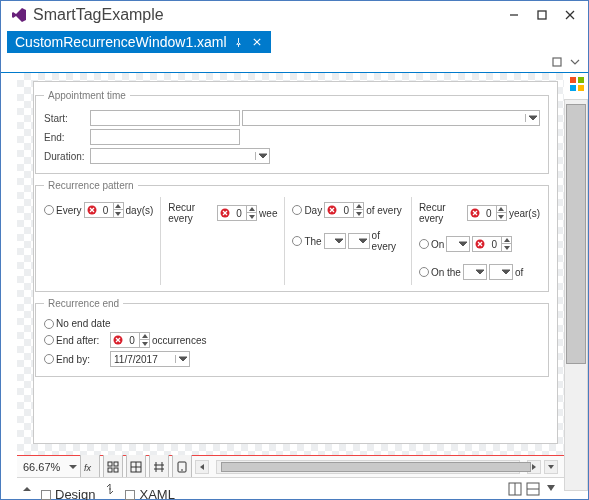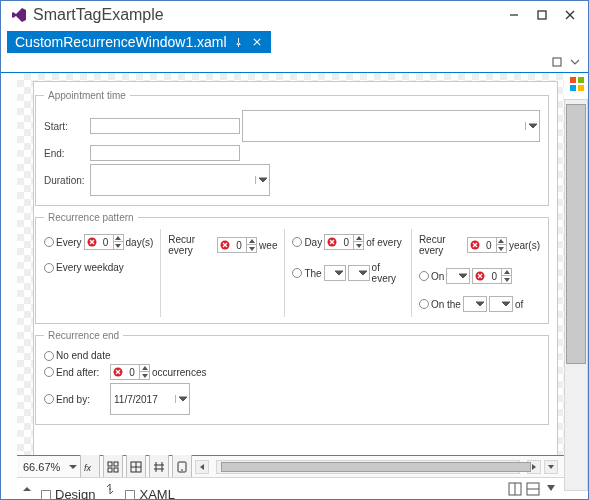--- a/index.html
+++ b/index.html
@@ -36,21 +36,21 @@
      background-size:14px 14px;
      background-position:0 0,0 7px,7px -7px,-7px 0;
      background-color:#fff;
   }
   .form { position:absolute; left:16px; right:6px; top:8px; background:#fff; border:1px solid #c9c9c9; padding:8px 8px 12px 1px;}
   fieldset { border:1px solid #c9c9c9; margin:0 0 6px 0; padding:6px 8px; font-size:10px; color:#7a7a7a;}
   legend { padding:0 4px; font-size:10px; color:#7a7a7a;}
   .row { display:flex; align-items:center; gap:2px; margin:3px 0; font-size:10px; color:#333;}
   .lbl { width:44px; color:#444;}
   input[type=text], .txt { border:1px solid #b5b5b5; height:16px; background:#fff; font-size:10px; padding:0 3px;}
-  .combo { position:relative; display:flex; align-items:center; border:1px solid #b5b5b5; height:32px; background:#fff;}
+  .combo { position:relative; display:flex; align-items:center; border:1px solid #b5b5b5; height:16px; background:#fff;}
   .combo .caret { width:14px; display:flex; align-items:center; justify-content:center; border-left:1px solid #b5b5b5;}
   .caret svg{width:8px;height:8px; stroke:#555; fill:#555;}
   .numbox { display:flex; align-items:center; border:1px solid #b5b5b5; height:16px; background:#fff;}
   .numbox .err { width:14px; display:flex;align-items:center;justify-content:center;}
   .numbox .err svg{width:10px;height:10px;}
   .numbox .val { width:14px; text-align:center; font-size:10px;}
   .numbox .spin { width:10px; display:flex; flex-direction:column;}
   .numbox .spin div{height:7px; border-left:1px solid #b5b5b5; display:flex;align-items:center;justify-content:center;}
   .numbox .spin div:first-child{border-bottom:1px solid #b5b5b5;}
   .numbox .spin svg{width:6px;height:4px;fill:#555;}
@@ -200,24 +200,20 @@
                         </div>
                         <div>
                           <svg viewBox="0 0 6 4">
                             <polygon points="0,0 6,0 3,4"></polygon>
                           </svg>
                         </div>
                       </span>
                   </div>
                   <span class="small">day(s)</span>
                 </div>
-                <div class="row">
-                  <span class="radio"></span>
-                  <span class="small">Every weekday</span>
-                </div>
               </div>
               <div class="sepv"></div>
 
               <div class="pcol">
                 <div class="row">
                   <span class="small">Recur every</span>
                   <div class="numbox">
                     <span class="err">
                         <svg viewBox="0 0 10 10">
                           <circle cx="5" cy="5" r="4.5" fill="#d9202c"></circle>

